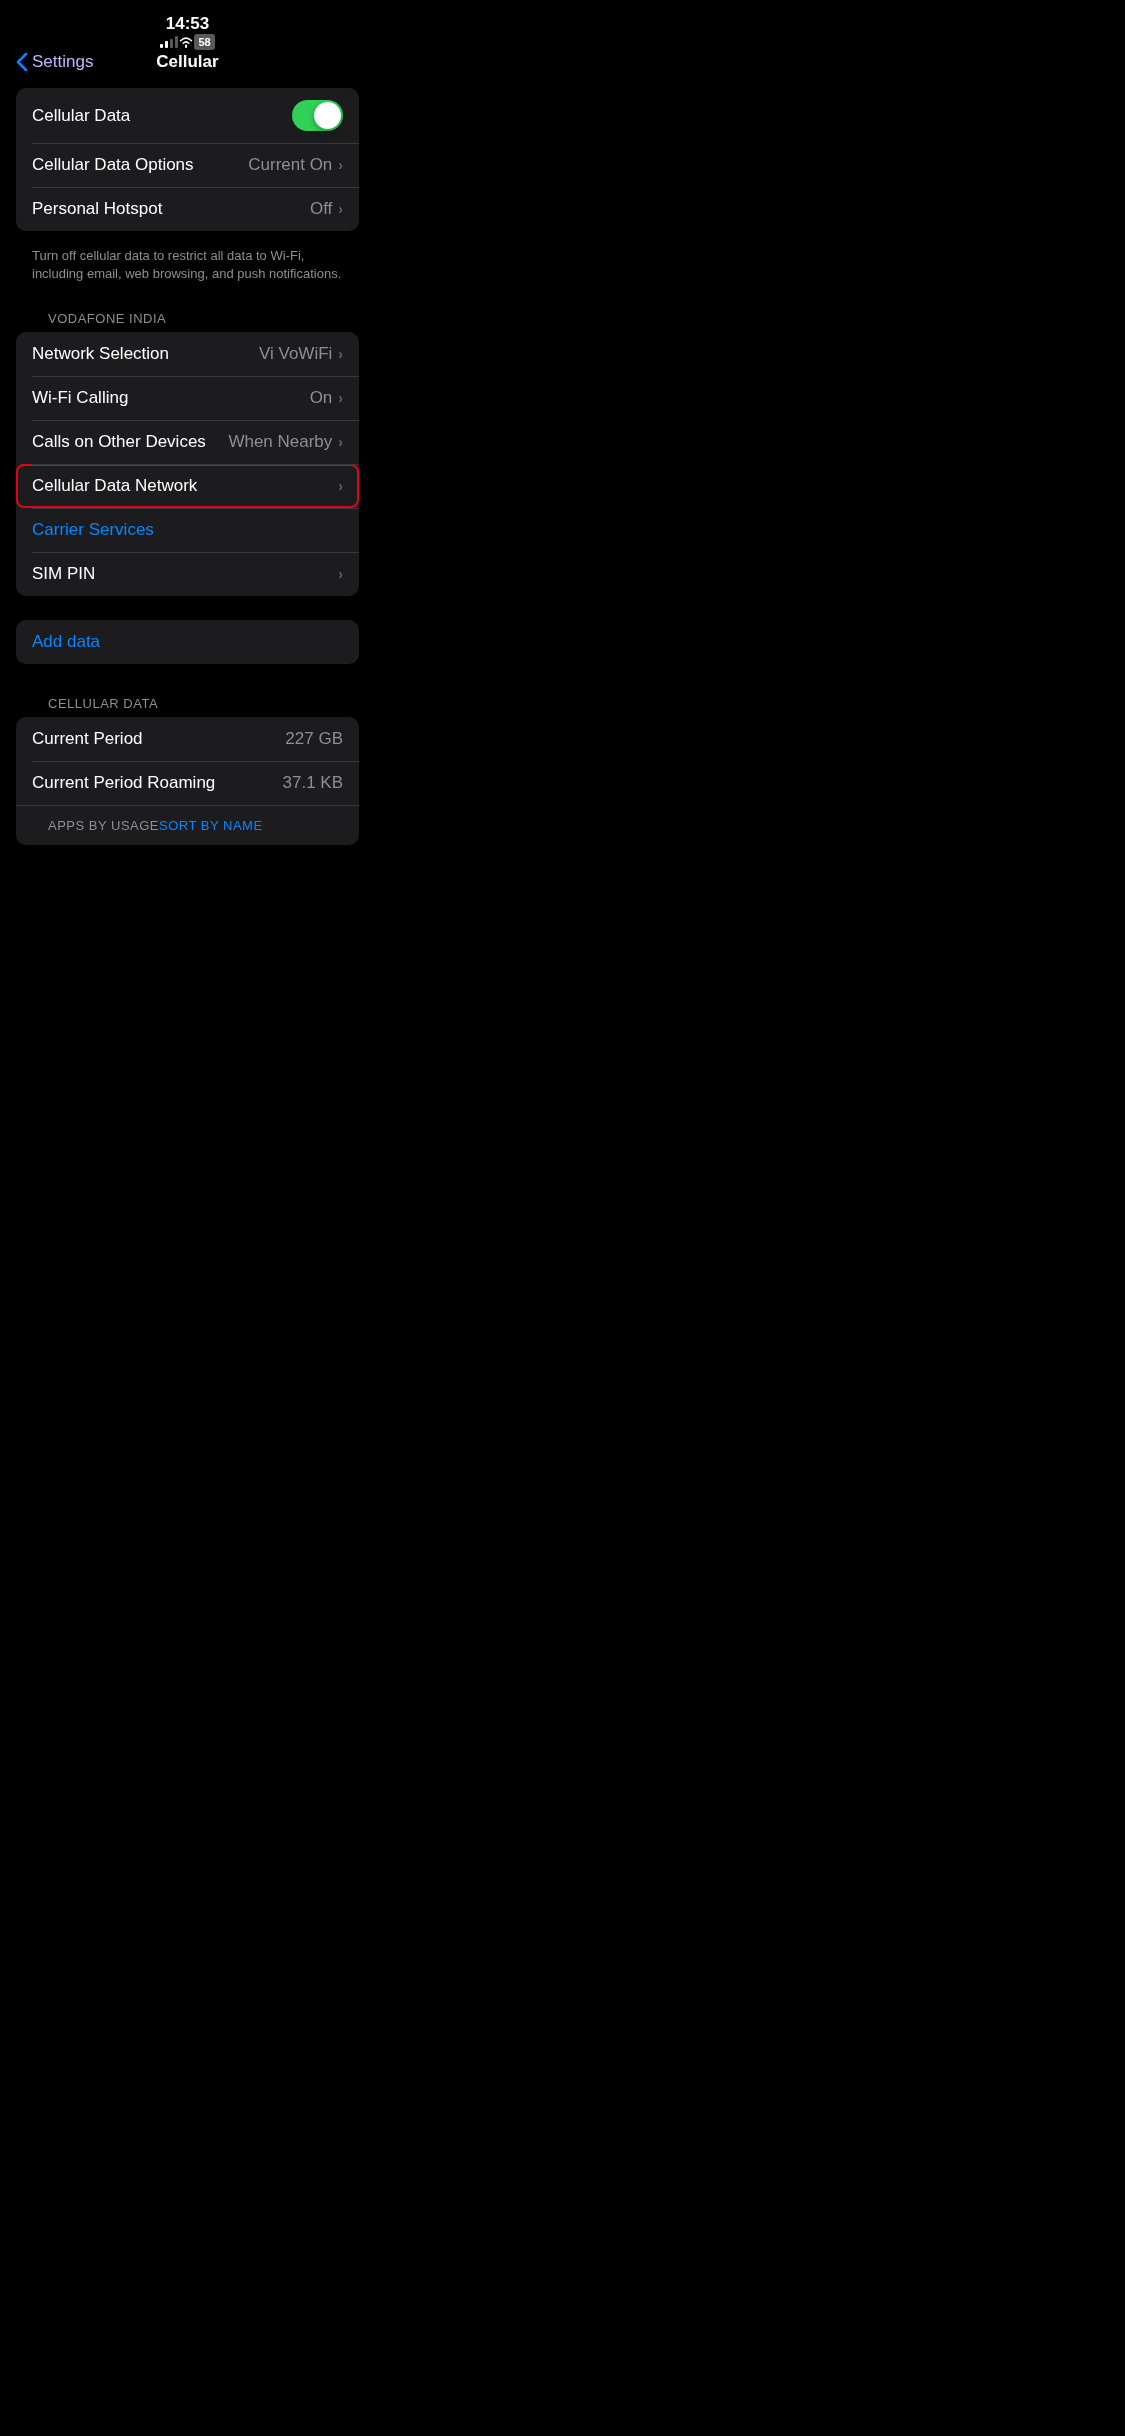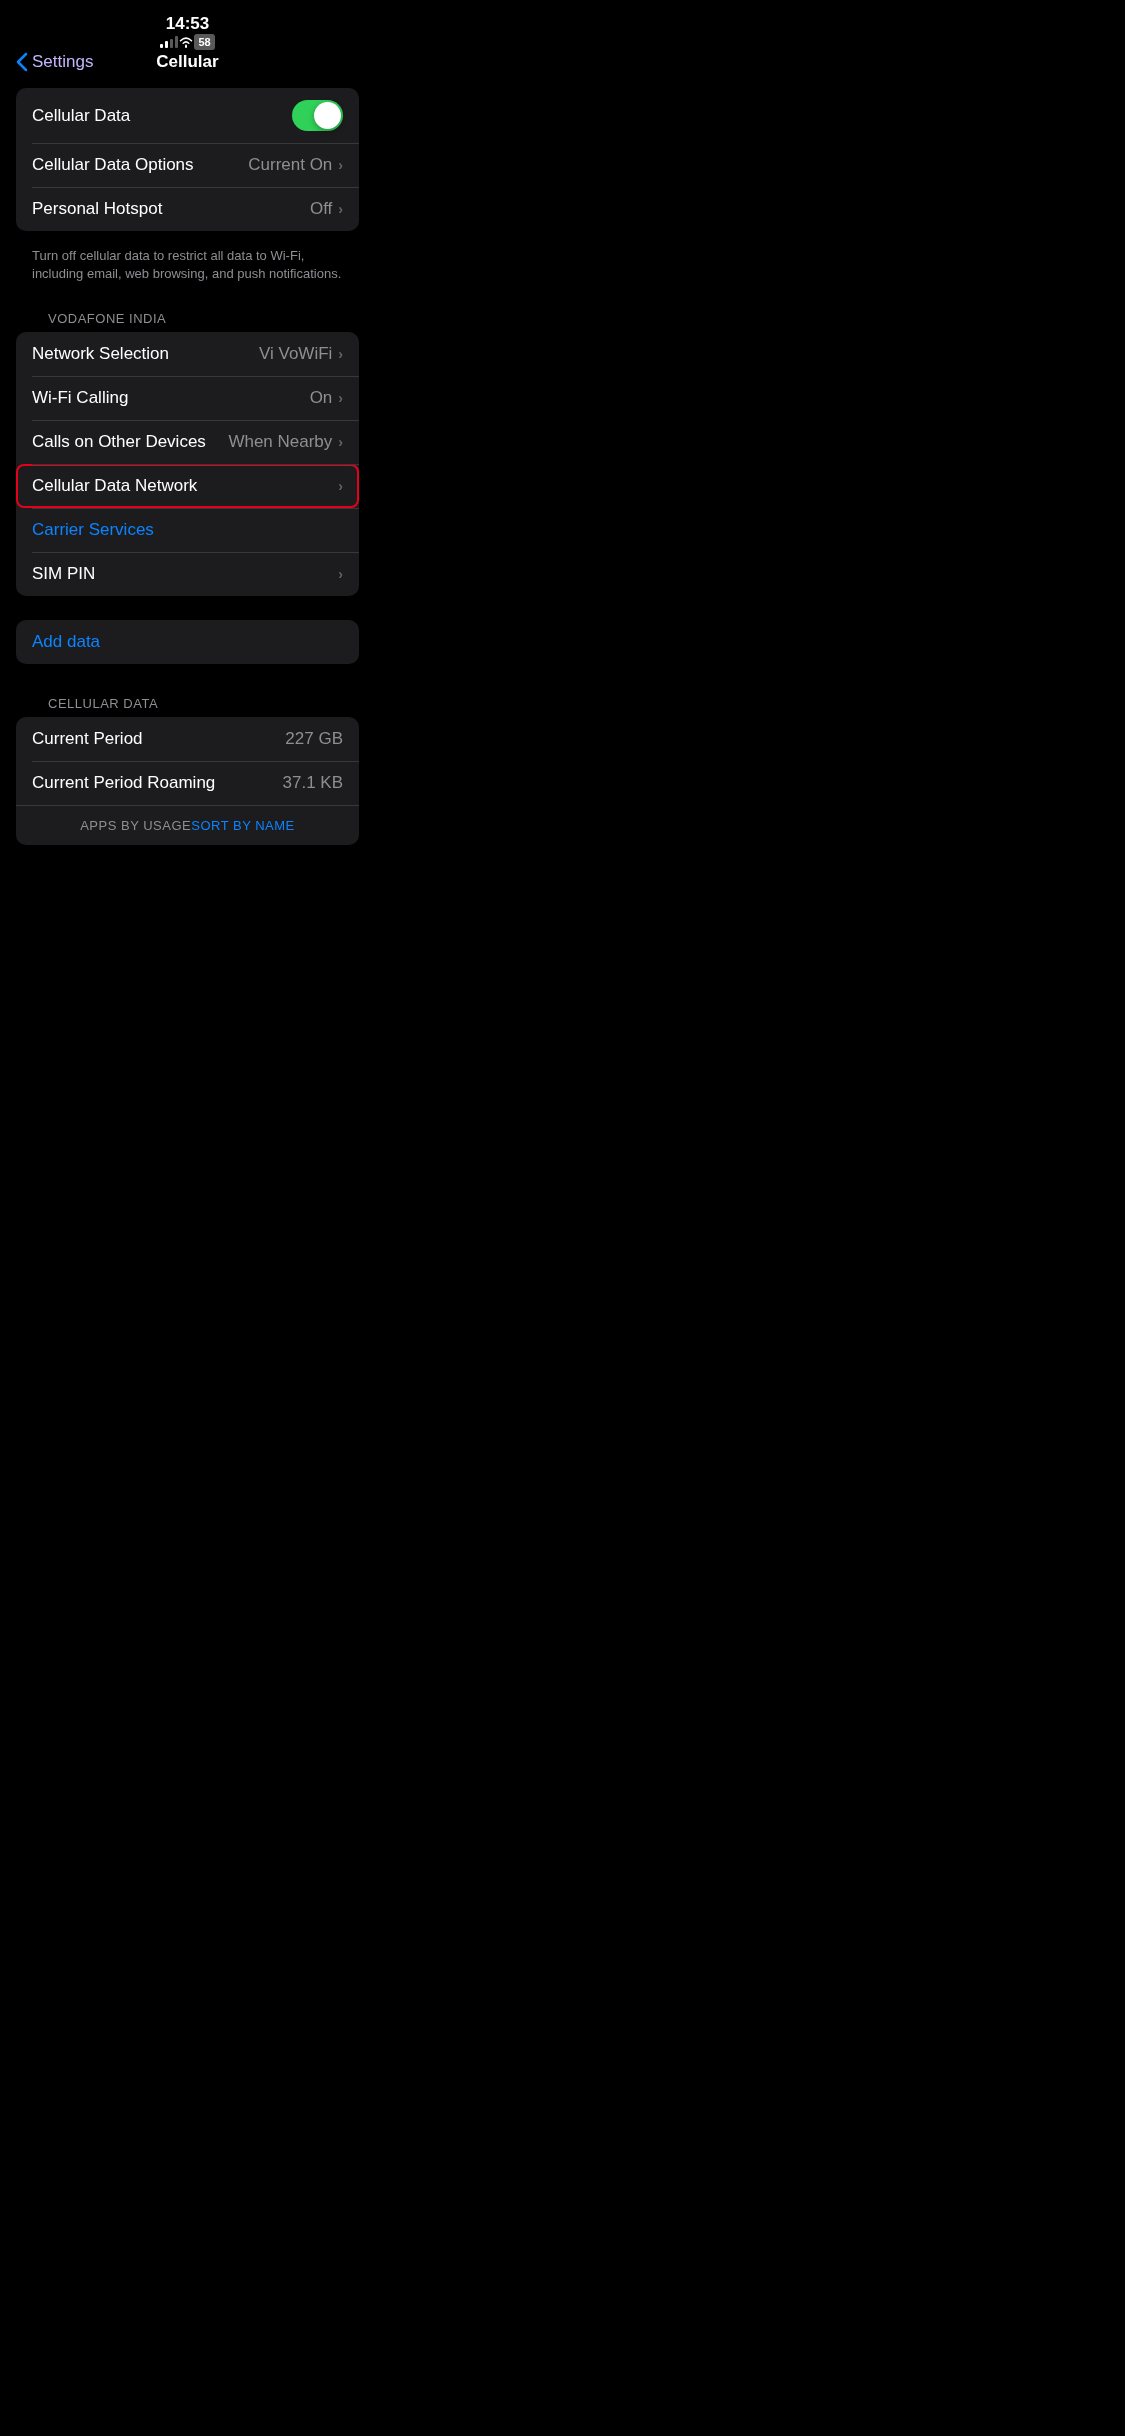--- a/index.html
+++ b/index.html
@@ -201,21 +201,21 @@
       margin: 8px 16px;
     }
 
     
     .cellular-data-section {
       margin-top: 24px;
     }
 
     .apps-footer {
       display: flex;
-      justify-content: center;
+      justify-content: flex-start;
       align-items: center;
       padding: 12px 32px;
       border-top: 0.5px solid #38383A;
     }
     .apps-footer-left {
       font-size: 13px;
       color: #8E8E93;
       text-transform: uppercase;
       letter-spacing: 0.5px;
     }

